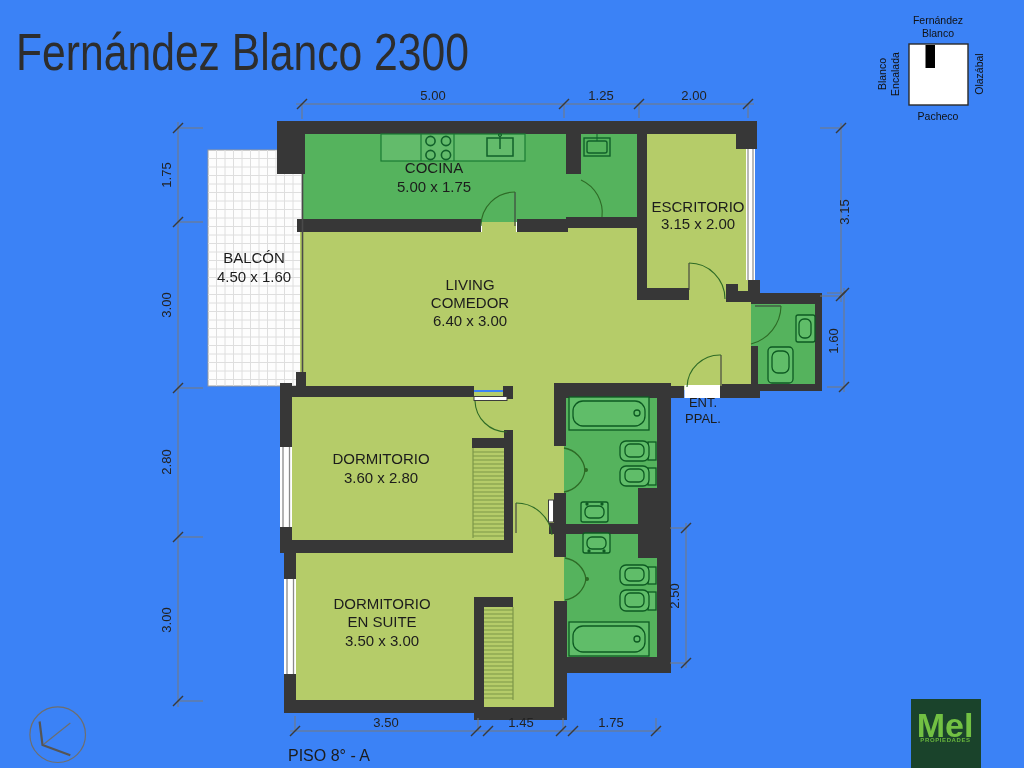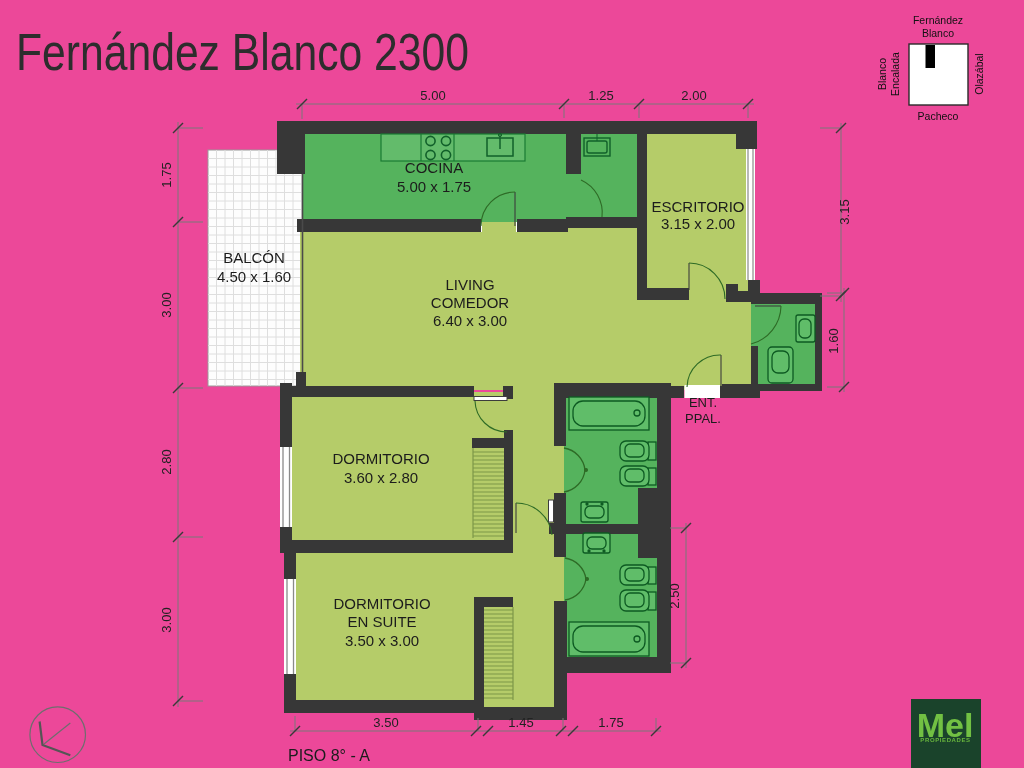--- a/index.html
+++ b/index.html
@@ -1,16 +1,16 @@
 <!DOCTYPE html>
 <html><head>
 <meta charset="utf-8">
 <style>
   html,body{margin:0;padding:0;background:#ffffff;}
-  .page{position:relative;width:1024px;height:768px;background:#ec4899;overflow:hidden;
+  .page{position:relative;width:1024px;height:768px;background:#3b82f6;overflow:hidden;
         font-family:"Liberation Sans", sans-serif;}
   svg{position:absolute;left:0;top:0;}
   text{font-family:"Liberation Sans", sans-serif;}
 </style>
 </head>
 <body>
 <div class="page">
 <svg width="1024" height="768" viewBox="0 0 1024 768">
 
 <text x="16" y="70" font-size="52" fill="#2d2d2d" textLength="453" lengthAdjust="spacingAndGlyphs">Fernández Blanco 2300</text>

